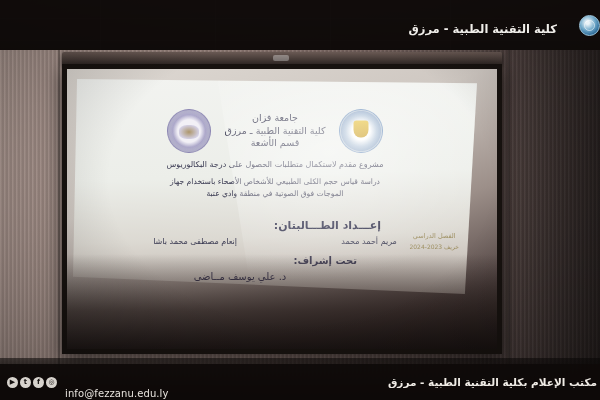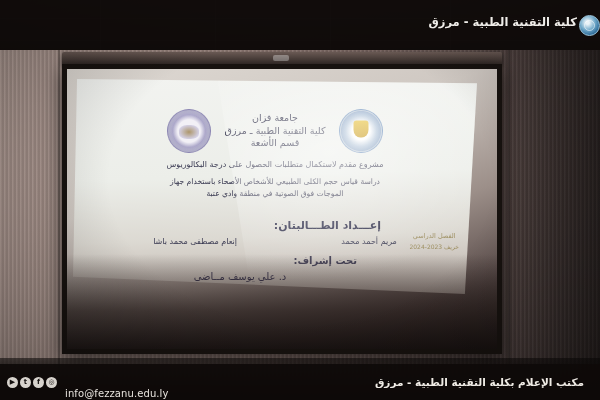--- a/index.html
+++ b/index.html
@@ -173,21 +173,21 @@
   
   .bar {
     position:absolute; left:0; width:600px;
     background:rgba(14,10,9,.92);
     display:flex; align-items:center;
   }
   .bar-top { top:0; height:50px; justify-content:flex-end; }
   .bar-bottom { bottom:0; height:36px; justify-content:space-between; }
 
   .brand-top {
-    display:flex; align-items:flex-start; gap:2px;
+    display:flex; align-items:flex-end; gap:22px;
     padding-left:6px; direction:rtl;
   }
   .brand-mark {
     width:21px; height:21px; border-radius:50%;
     background:radial-gradient(circle at 40% 35%, #eaf3f8 10%, #6fa8c9 45%, #2d6b98 75%, #17445f 100%);
     border:1px solid #9ec6dc; flex:0 0 auto;
     position:relative;
   }
   .brand-mark::after{
     content:""; position:absolute; inset:4px;
@@ -208,21 +208,21 @@
     font-size:7px; line-height:11px; text-align:center;
     font-family:"DejaVu Sans", sans-serif; font-weight:bold;
   }
   .email {
     color:#e7e3dd; font-size:10px; letter-spacing:.1px;
     font-family:"DejaVu Sans", sans-serif;
     margin-top:23px;
   }
   .bar-right-text {
     color:#f0ece6; font-size:10.5px; font-weight:bold;
-    padding-right:16px; direction:rtl; white-space:nowrap;
+    padding-right:3px; direction:rtl; white-space:nowrap;
     overflow:hidden;
   }
   .vignette {
     position:absolute; inset:0; pointer-events:none;
     background:radial-gradient(ellipse at 50% 45%, rgba(0,0,0,0) 45%, rgba(0,0,0,.38) 100%);
   }
 </style>
 </head>
 <body>
 

